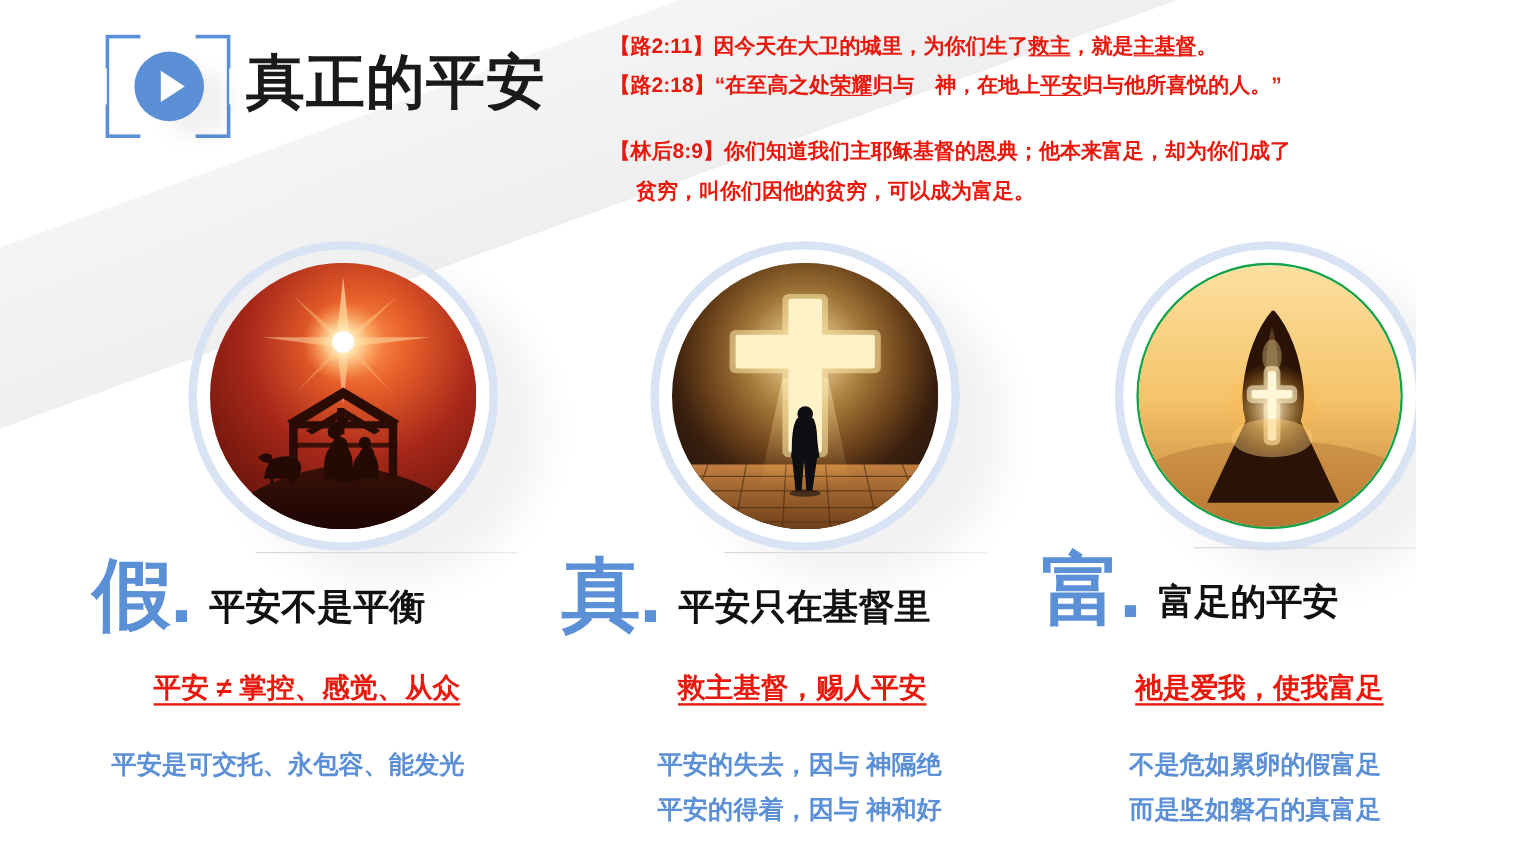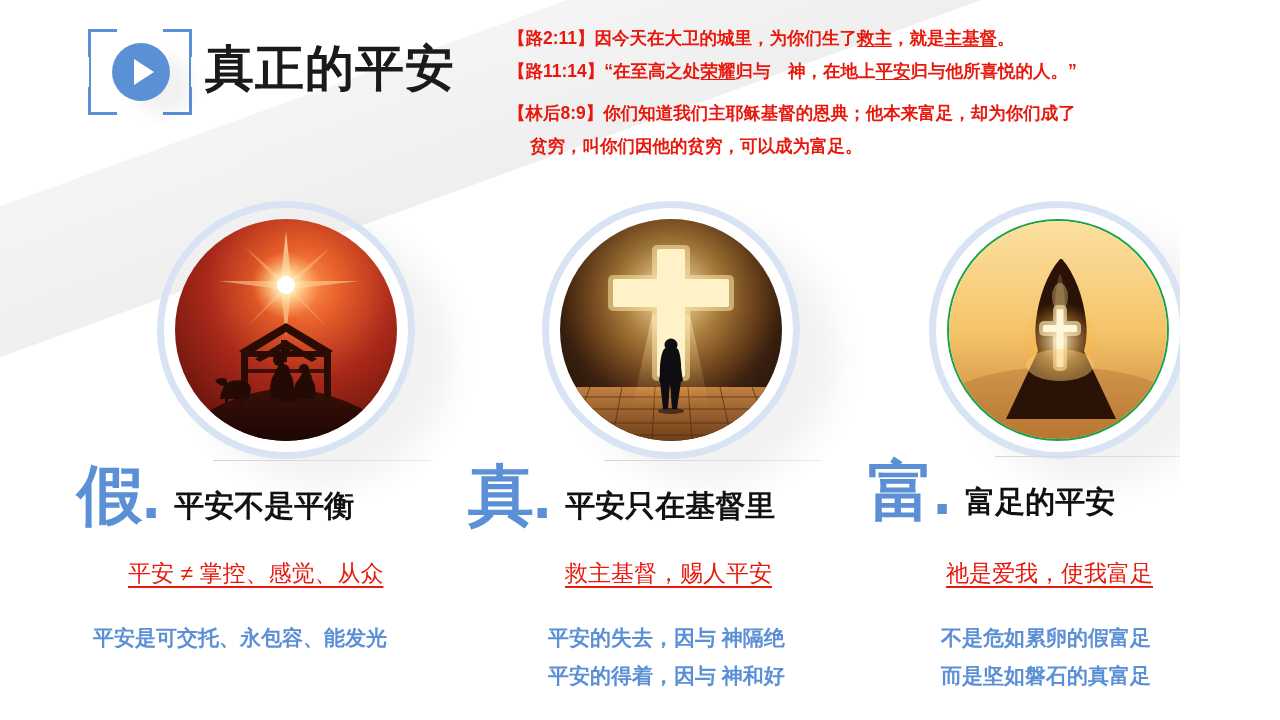--- a/index.html
+++ b/index.html
@@ -132,21 +132,21 @@
     position: absolute;
     left: 508px; top: 22px;
     width: 716px;
     color: #e8180c;
     font-size: 17.5px;
     font-weight: bold;
     line-height: 33px;
   }
   #scripture .verse { white-space: nowrap; }
   #scripture .u { text-decoration: underline; text-underline-offset: 2px; }
-  #scripture .v3 { margin-top: 9px; }
+  #scripture .v3 { margin-top: 22px; }
 
   
   .circle-wrap {
     position: absolute;
     width: 222px;
     height: 222px;
   }
   .halo {
     position: absolute;
     inset: -18px;
@@ -212,21 +212,21 @@
   }
   #head-1 { left: 77px; top: 462px; }
   #head-2 { left: 468px; top: 462px; }
   #head-3 { left: 868px; top: 458px; }
 
   
   .key-line {
     position: absolute;
     color: #e8180c;
     font-size: 23px;
-    font-weight: normal;
+    font-weight: bold;
     text-decoration: underline;
     text-underline-offset: 5px;
     text-decoration-thickness: 2px;
     white-space: nowrap;
   }
   #key-1 { left: 128px; top: 558px; }
   #key-2 { left: 565px; top: 558px; }
   #key-3 { left: 946px; top: 558px; }
 
   
@@ -263,21 +263,21 @@
     </div>
   </div>
 
   <div id="page-title">真正的平安</div>
 
   <div id="scripture">
     <div class="verse">
       <span>【路2:11】</span><span>因今天在大卫的城里，为你们生了</span><span class="u">救主</span><span>，就是</span><span class="u">主基督</span><span>。</span>
     </div>
     <div class="verse">
-      <span>【路11:14】</span><span>“在至高之处</span><span class="u">荣耀</span><span>归与　神，在地上</span><span class="u">平安</span><span>归与他所喜悦的人。”</span>
+      <span>【路2:18】</span><span>“在至高之处</span><span class="u">荣耀</span><span>归与　神，在地上</span><span class="u">平安</span><span>归与他所喜悦的人。”</span>
     </div>
     <div class="v3">
       <div class="verse">
         <span>【林后8:9】</span><span>你们知道我们主耶稣基督的恩典；他本来富足，却为你们成了</span>
       </div>
       <div class="verse" style="margin-left:22px">贫穷，叫你们因他的贫穷，可以成为富足。</div>
     </div>
   </div>
 
   <div class="circle-wrap" id="circle-1">

